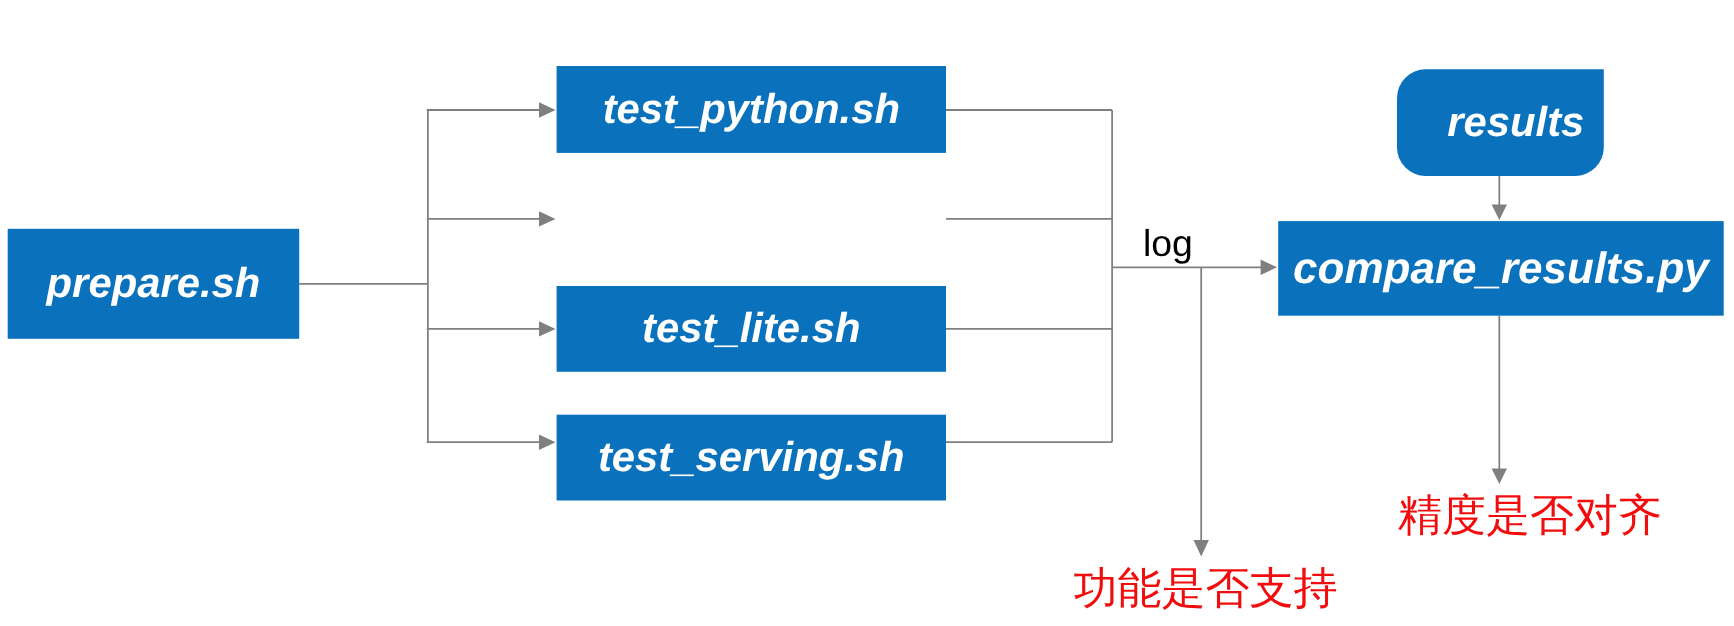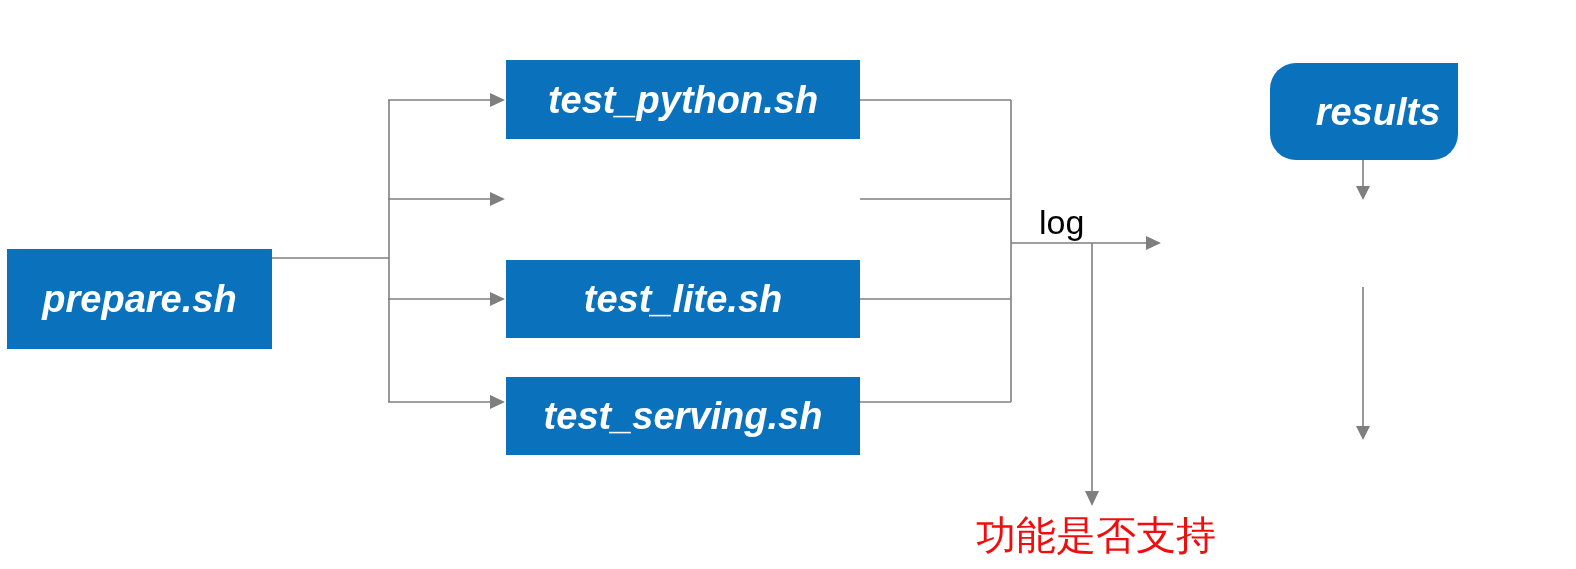--- a/index.html
+++ b/index.html
@@ -43,21 +43,21 @@
     color: var(--node-text);
     display: flex;
     align-items: center;
     justify-content: center;
     font-weight: bold;
     text-align: center;
     line-height: 1;
     font-style: italic;
   }
 
-  .node-prepare   { left: 7px;    top: 208px; width: 265px; height: 100px; font-size: 38px; margin-top: 41px; }
+  .node-prepare   { left: 7px;    top: 208px; width: 265px; height: 100px; font-size: 38px; }
   .node-test      { left: 506px;  width: 354px; font-size: 38px; }
   .node-test-python  { top: 60px;  height: 79px; }
   .node-test-cpp     { top: 160px; height: 78px; }
   .node-test-lite    { top: 260px; height: 78px; }
   .node-test-serving { top: 377px; height: 78px; }
   .node-compare   { left: 1162px; top: 201px; width: 405px; height: 86px; font-size: 40px; }
   .node-results   {
     left: 1270px; top: 63px; width: 188px; height: 97px; font-size: 38px;
     border-radius: 26px 0 26px 26px;
     padding-left: 28px;
@@ -156,19 +156,23 @@
   </div>
 
   <div class="node node-test node-test-serving">
     <span>test_serving.sh</span>
   </div>
 
   <div class="node node-results">
     <span>results</span>
   </div>
 
+  <div class="node node-compare">
+    <span>compare_results.py</span>
+  </div>
 
   <div class="edge-label-log">log</div>
 
   <div class="outcome outcome-function">功能是否支持</div>
 
+  <div class="outcome outcome-accuracy">精度是否对齐</div>
 
 </div>
 
 </body></html>

